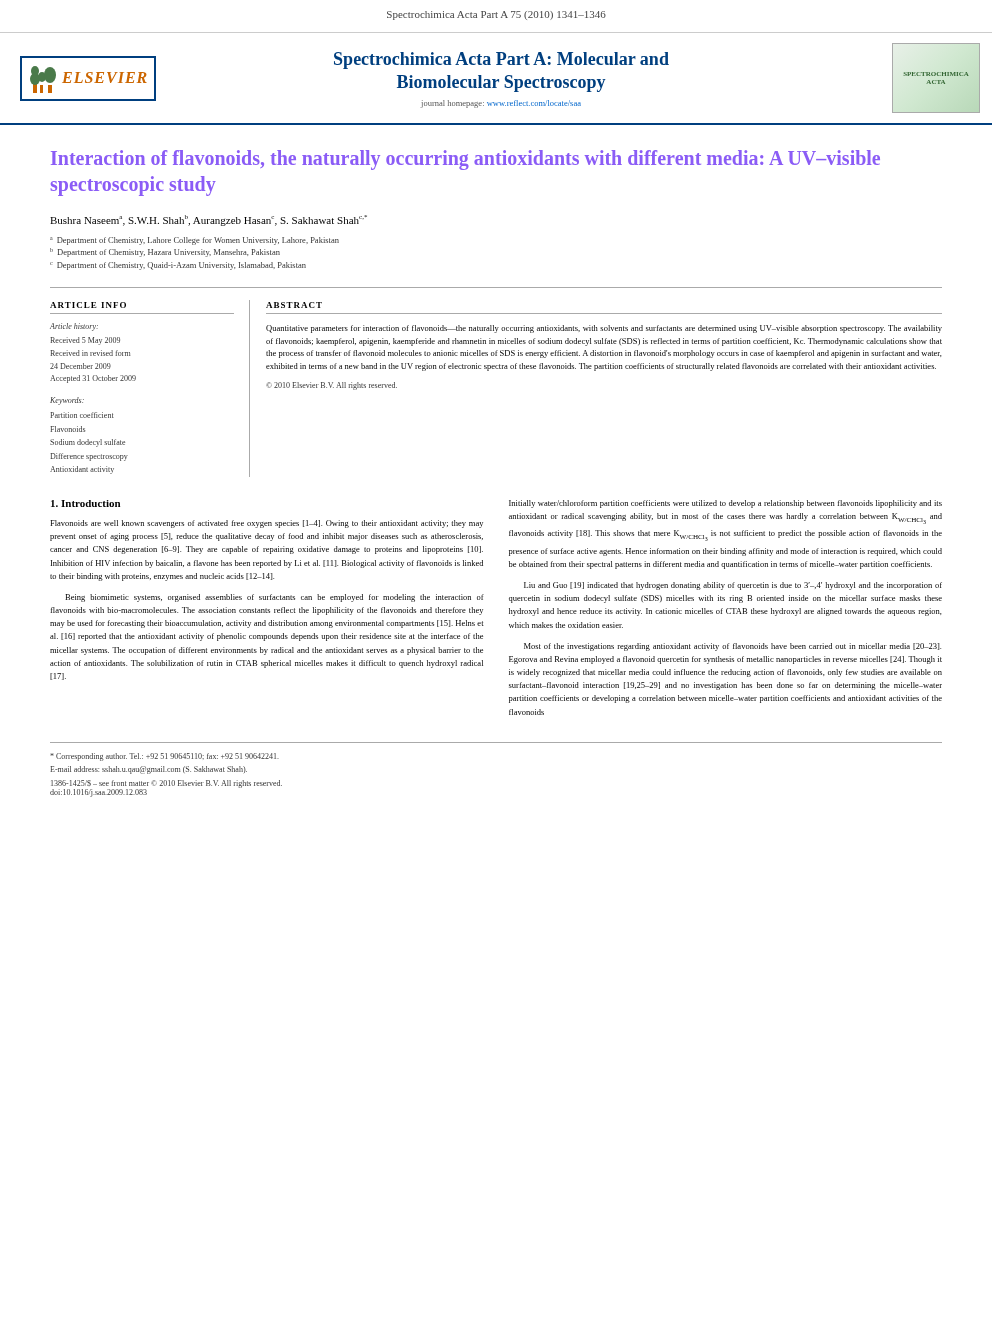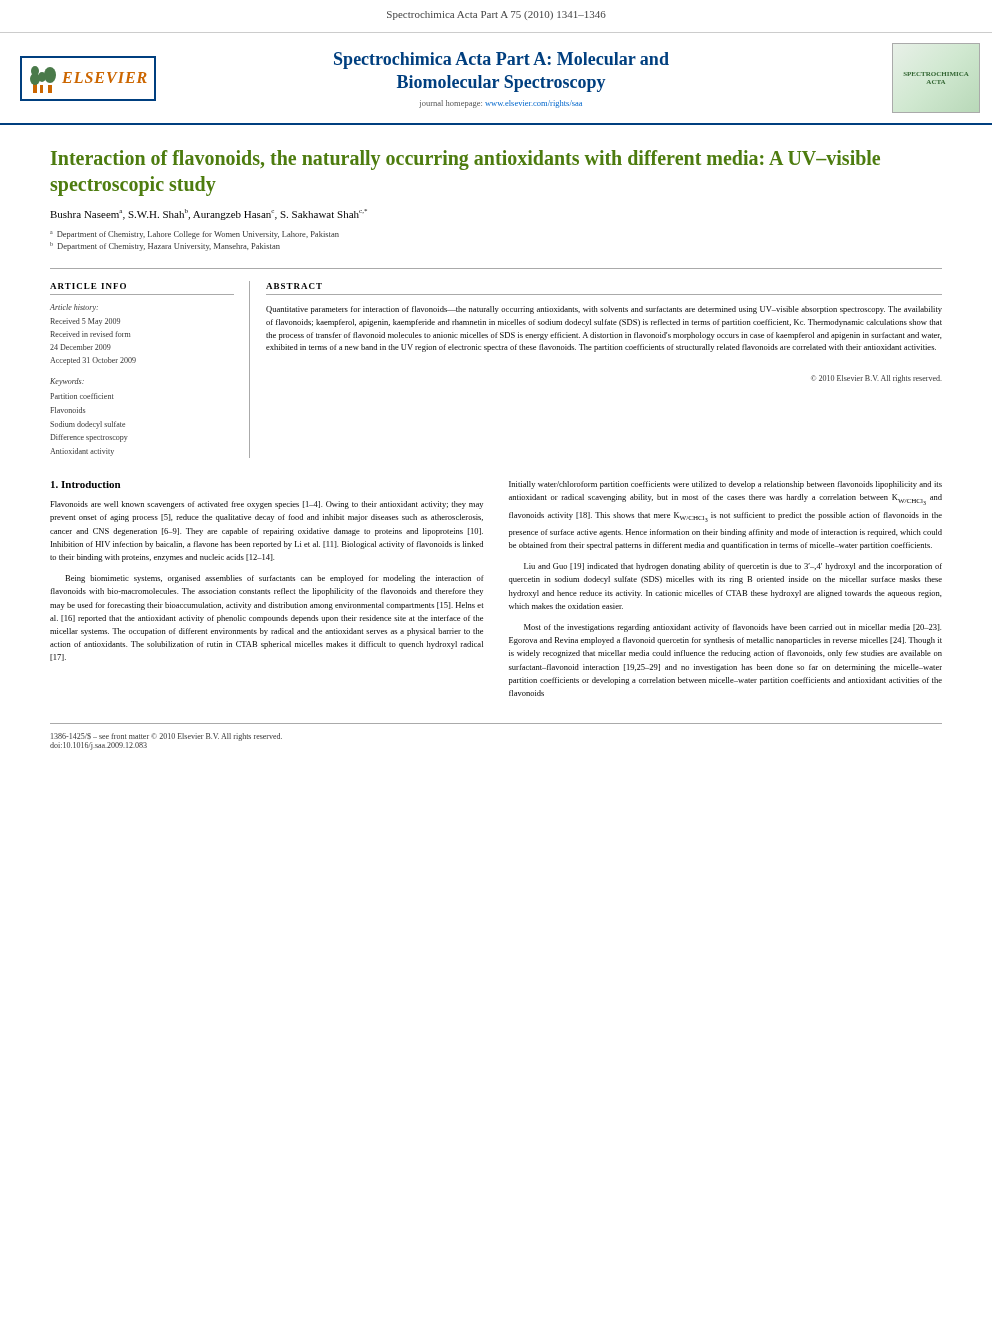--- a/index.html
+++ b/index.html
@@ -97,23 +97,23 @@
 
     
     .main-content {
       padding: 20px 50px 20px 50px;
     }
 
     
     .article-title {
       font-size: 20px;
       font-weight: bold;
-      color: #4d7c0f;
+      color: #8b5cf6;
       line-height: 1.3;
-      margin-bottom: 10px;
+      margin-bottom: 16px;
     }
 
     
     .authors {
       font-size: 11px;
       margin-bottom: 8px;
       color: #000;
     }
     .author-sup {
       font-size: 7px;
@@ -197,22 +197,22 @@
     .abstract-text {
       font-size: 8.5px;
       color: #000;
       line-height: 1.5;
       text-align: justify;
     }
 
     .copyright-line {
       font-size: 8px;
       color: #333;
-      text-align: right;
-      margin-top: 20px;
+      text-align: left;
+      margin-top: 8px;
     }
 
     
     .body-content {
       margin-top: 20px;
     }
     .body-two-col {
       display: flex;
       gap: 25px;
     }
@@ -286,21 +286,21 @@
             <div class="logo-elsevier-wordmark">ELSEVIER</div>
           </div>
         </div>
       </div>
     </div>
 
     <div class="journal-title-block">
       <div class="journal-name">Spectrochimica Acta Part A: Molecular and<br>Biomolecular Spectroscopy</div>
       <div class="journal-homepage">
         <span>journal homepage:</span>
-        <a style="color:#0066cc;">www.elsevier.com/rights/saa</a>
+        <a style="color:#0066cc;">www.reflect.com/locate/saa</a>
       </div>
     </div>
 
     <div class="journal-logo-right">
       <div class="journal-logo-img">
         SPECTROCHIMICA<br>ACTA
       </div>
     </div>
   </div>
 
@@ -313,20 +313,24 @@
     </div>
 
     <div class="affiliations">
       <div class="affil-line">
         <sup class="affil-sup">a</sup>
           <span> Department of Chemistry, Lahore College for Women University, Lahore, Pakistan</span>
       </div>
       <div class="affil-line">
         <sup class="affil-sup">b</sup>
           <span> Department of Chemistry, Hazara University, Mansehra, Pakistan</span>
+      </div>
+      <div class="affil-line">
+        <sup class="affil-sup">c</sup>
+          <span> Department of Chemistry, Quaid-i-Azam University, Islamabad, Pakistan</span>
       </div>
     </div>
 
     <hr class="divider">
 
     <div class="two-col">
 
       <div class="article-info-col">
         <div class="section-heading">ARTICLE INFO</div>
 
@@ -381,19 +385,23 @@
 
           <p class="body-para">
             Most of the investigations regarding antioxidant activity of flavonoids have been carried out in micellar media [20–23]. Egorova and Revina employed a flavonoid quercetin for synthesis of metallic nanoparticles in reverse micelles [24]. Though it is widely recognized that micellar media could influence the reducing action of flavonoids, only few studies are available on surfactant–flavonoid interaction [19,25–29] and no investigation has been done so far on determining the micelle–water partition coefficients or developing a correlation between micelle–water partition coefficients and antioxidant activities of the flavonoids
           </p>
         </div>
 
       </div>
     </div>
 
     <hr class="footer-divider">
+    <div class="footer-note">
+      <span>* Corresponding author. Tel.: +92 51 90645110; fax: +92 51 90642241.</span><br>
+      <span>E-mail address: sshah.u.qau@gmail.com (S. Sakhawat Shah).</span>
+    </div>
     <div class="footer-doi">
       <div>1386-1425/$ – see front matter © 2010 Elsevier B.V. All rights reserved.</div>
       <div>doi:10.1016/j.saa.2009.12.083</div>
     </div>
 
   </div>
 </div>
 
 </body></html>

